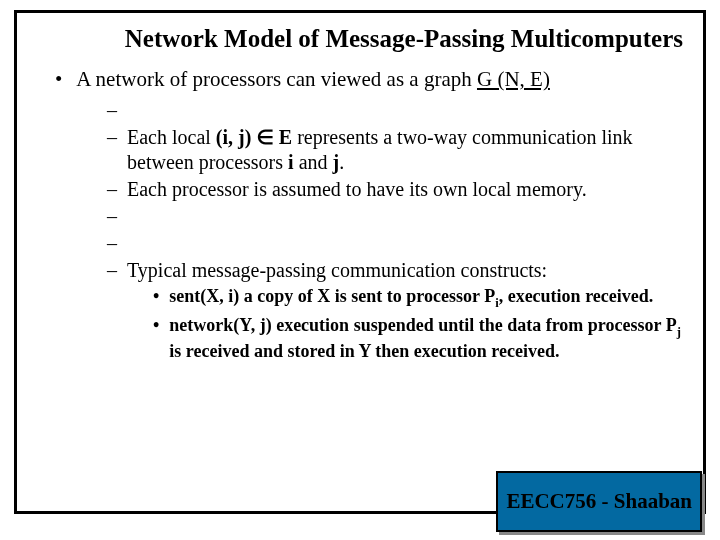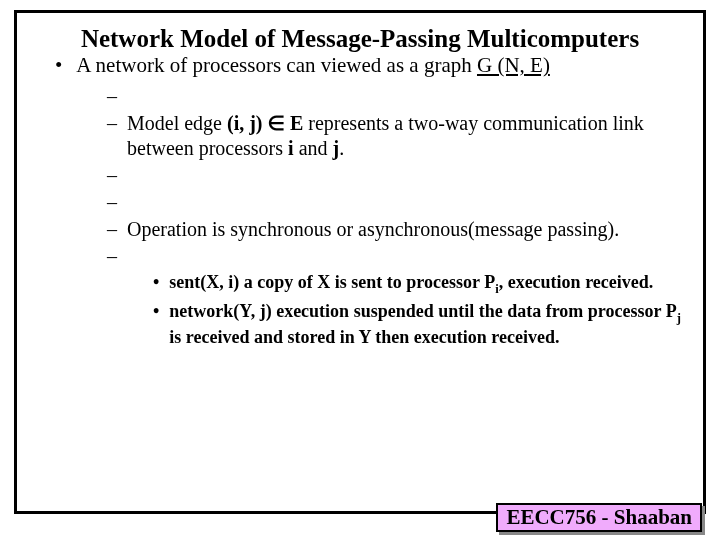--- a/index.html
+++ b/index.html
@@ -14,23 +14,24 @@
     position: absolute;
     top: 10px;
     left: 14px;
     right: 14px;
     bottom: 26px;
     border: 3px solid #000;
     background: #fff;
     padding: 12px 20px 12px 20px;
   }
   .title {
-    text-align: center;
+    text-align: right;
     font-size: 25px;
     font-weight: bold;
+    margin-bottom: 14px;
   }
   .lvl1 {
     font-size: 21px;
     margin-left: 18px;
     display: flex;
     align-items: flex-start;
     margin-bottom: 6px;
   }
   .lvl1 .bullet {
     margin-right: 14px;
@@ -57,26 +58,26 @@
     font-weight: bold;
   }
   .lvl3 .dot {
     margin-right: 10px;
   }
   .lvl3 .content { font-weight: bold; }
   .footer {
     position: absolute;
     right: 18px;
     bottom: 8px;
-    background: #f0abfc;
+    background: #0369a1;
     border: 2px solid #000;
     box-shadow: 3px 3px 0 #888;
     font-size: 21px;
     font-weight: bold;
-    padding: 0 8px;
+    padding: 16px 8px;
   }
   sub { font-size: 0.7em; vertical-align: sub; }
   .u { text-decoration: underline; }
 </style>
 </head>
 <body>
 
 <div class="slide">
 
   <div class="title">Network Model of Message-Passing Multicomputers</div>
@@ -87,38 +88,39 @@
       <span>A network of processors can viewed as a graph </span><span class="u">G (N, E)</span>
     </span>
   </div>
 
   <div class="lvl2">
     <span class="dash">–</span>
   </div>
 
   <div class="lvl2">
     <span class="dash">–</span>
-    <span><span>Model edge </span><b>(i, j) ∈ E</b><span> represents a two-way communication link between processors </span><b>i</b><span> and </span><b>j</b><span>.</span></span>
+    <span><span>Each local </span><b>(i, j) ∈ E</b><span> represents a two-way communication link between processors </span><b>i</b><span> and </span><b>j</b><span>.</span></span>
+  </div>
+
+  <div class="lvl2">
+    <span class="dash">–</span>
+    <span>Each processor is assumed to have its own local memory.</span>
   </div>
 
   <div class="lvl2">
     <span class="dash">–</span>
   </div>
 
   <div class="lvl2">
     <span class="dash">–</span>
   </div>
 
   <div class="lvl2">
     <span class="dash">–</span>
-    <span>Operation is synchronous or asynchronous(message passing).</span>
-  </div>
-
-  <div class="lvl2">
-    <span class="dash">–</span>
+    <span>Typical message-passing communication constructs:</span>
   </div>
 
   <div class="lvl3">
     <span class="dot">•</span>
     <span class="content"><span>sent(X, i)</span><span> a copy of X is sent to processor P</span><sub>i</sub><span>, execution received.</span></span>
   </div>
 
   <div class="lvl3">
     <span class="dot">•</span>
     <span class="content"><span>network(Y, j)</span><span> execution suspended until the data from processor P</span><sub>j</sub><span> is received and stored in Y then execution received.</span></span>

